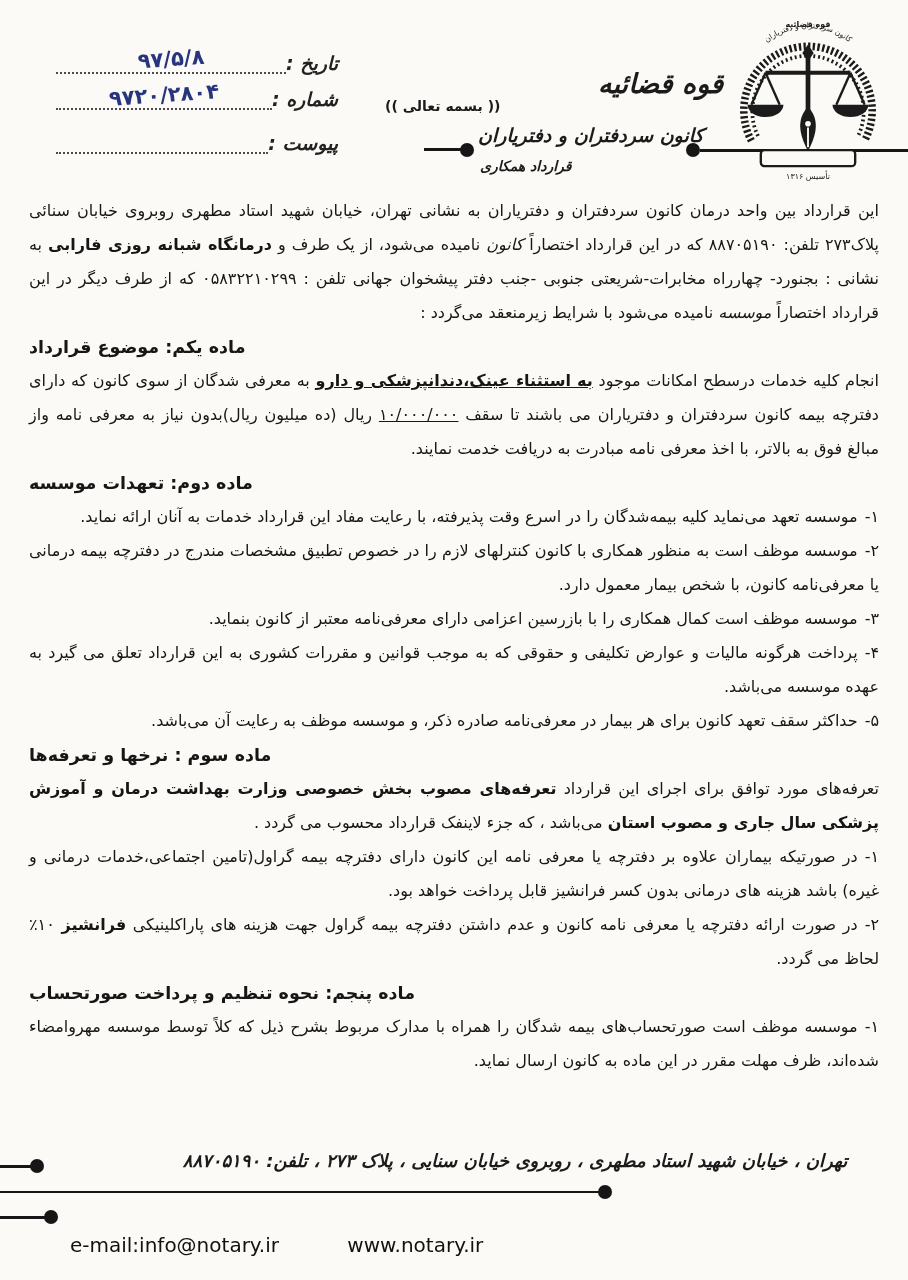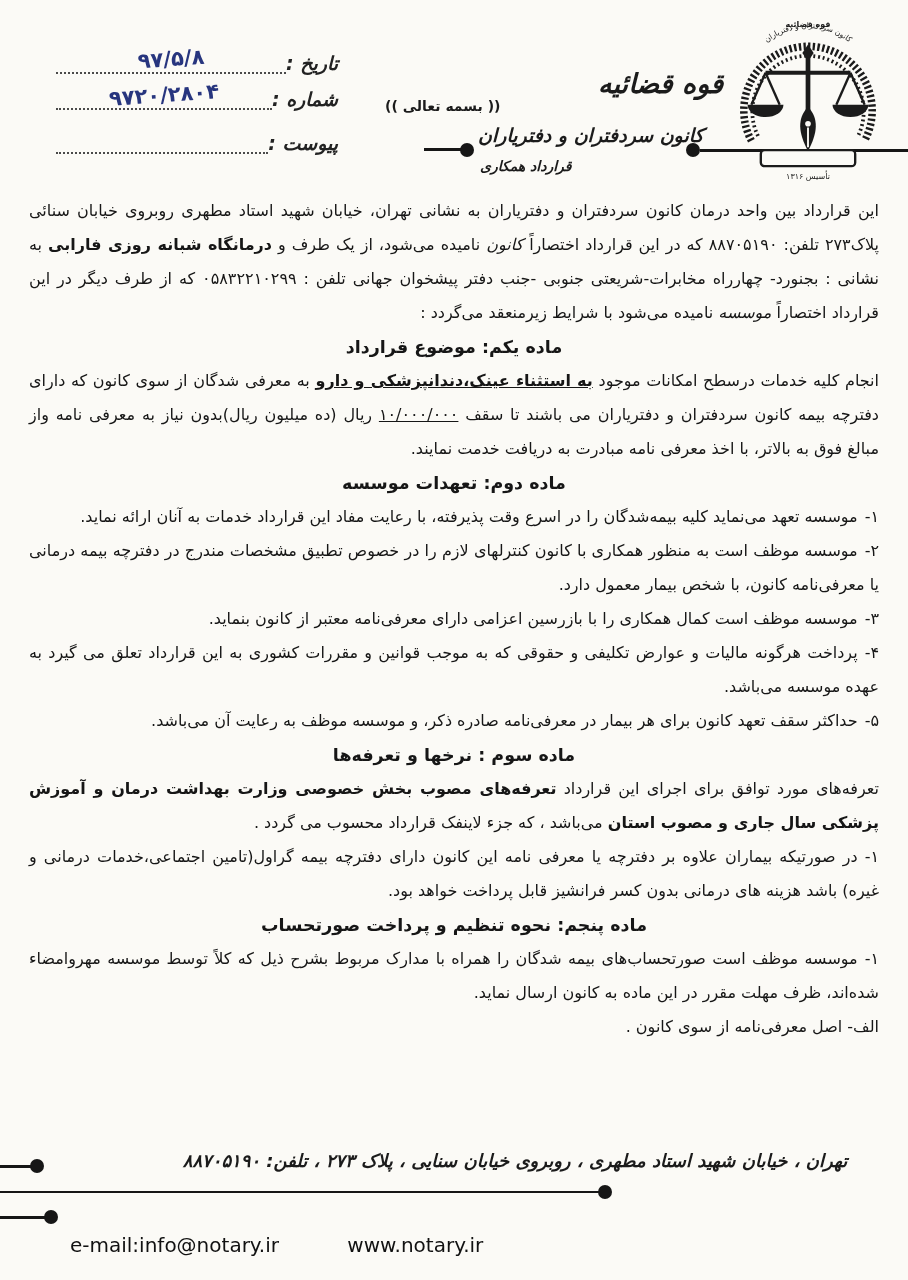--- a/index.html
+++ b/index.html
@@ -28,21 +28,21 @@
   .bdot{position:absolute;width:14px;height:14px;background:#161616;border-radius:50%;}
   
   .logo{position:absolute;left:712px;top:18px;width:192px;height:168px;}
   .logo svg{width:100%;height:100%;}
   
   .contract{
     position:absolute;top:194px;right:29px;width:850px;
     font-size:16px;line-height:34px;text-align:justify;color:#161616;
   }
   .contract p{margin:0;}
-  .contract h3{margin:0;font-size:17.5px;line-height:34px;font-weight:bold;text-align:center;}
+  .contract h3{margin:0;font-size:17.5px;line-height:34px;font-weight:bold;text-align:left;}
   .b{font-weight:bold;margin-top:18px;}
   .bu{font-weight:bold;text-decoration:underline;}
   .u{text-decoration:underline;}
   .it{font-style:italic;}
   .num{font-weight:normal;margin-left:7px;}
   
   .addr{
     position:absolute;left:140px;right:18px;top:1150px;text-align:center;
     font-size:18px;font-weight:bold;font-style:italic;white-space:nowrap;
   }
@@ -126,24 +126,24 @@
     <p><span class="num">۱-</span><span>موسسه تعهد می‌نماید کلیه بیمه‌شدگان را در اسرع وقت پذیرفته، با رعایت مفاد این قرارداد خدمات به آنان ارائه نماید.</span></p>
     <p><span class="num">۲-</span><span>موسسه موظف است به منظور همکاری با کانون کنترلهای لازم را در خصوص تطبیق مشخصات مندرج در دفترچه بیمه درمانی یا معرفی‌نامه کانون، با شخص بیمار معمول دارد.</span></p>
     <p><span class="num">۳-</span><span>موسسه موظف است کمال همکاری را با بازرسین اعزامی دارای معرفی‌نامه معتبر از کانون بنماید.</span></p>
     <p><span class="num">۴-</span><span>پرداخت هرگونه مالیات و عوارض تکلیفی و حقوقی که به موجب قوانین و مقررات کشوری به این قرارداد تعلق می گیرد به عهده موسسه می‌باشد.</span></p>
     <p><span class="num">۵-</span><span>حداکثر سقف تعهد کانون برای هر بیمار در معرفی‌نامه صادره ذکر، و موسسه موظف به رعایت آن می‌باشد.</span></p>
 
     <h3>ماده سوم : نرخها و تعرفه‌ها</h3>
     <p><span>تعرفه‌های مورد توافق برای اجرای این قرارداد </span><span class="b">تعرفه‌های مصوب بخش خصوصی وزارت بهداشت درمان و آموزش پزشکی سال جاری و مصوب استان</span><span> می‌باشد ، که جزء لاینفک قرارداد محسوب می گردد .</span></p>
 
     <p><span class="num">۱-</span><span>در صورتیکه بیماران علاوه بر دفترچه یا معرفی نامه این کانون دارای دفترچه بیمه گراول(تامین اجتماعی،خدمات درمانی و غیره) باشد هزینه های درمانی بدون کسر فرانشیز قابل پرداخت خواهد بود.</span></p>
+    <p><span class="num">۲-</span><span>در صورت ارائه دفترچه یا معرفی نامه کانون و عدم داشتن دفترچه بیمه گراول جهت  هزینه های پاراکلینیکی </span><span class="b">فرانشیز</span><span> ۱۰٪ لحاظ می گردد.</span></p>
 
     <h3>ماده پنجم: نحوه تنظیم و پرداخت صورتحساب</h3>
     <p><span class="num">۱-</span><span>موسسه موظف است صورتحساب‌های بیمه شدگان را همراه با مدارک مربوط بشرح ذیل که کلاً توسط موسسه مهروامضاء شده‌اند، ظرف مهلت مقرر در این ماده به کانون ارسال نماید.</span></p>
-    <p>الف- اصل معرفی‌نامه از سوی کانون .</p>
   </div>
 
   <div class="hline" style="left:0;top:1165px;width:34px;height:3px;"></div>
   <div class="bdot" style="left:30px;top:1159px;"></div>
   <div class="addr">تهران ، خیابان شهید استاد مطهری ، روبروی خیابان سنایی ، پلاک ۲۷۳ ، تلفن: ۸۸۷۰۵۱۹۰</div>
 
   <div class="hline" style="left:0;top:1191px;width:604px;height:2px;"></div>
   <div class="bdot" style="left:598px;top:1185px;"></div>
 
   <div class="hline" style="left:0;top:1216px;width:48px;height:3px;"></div>

